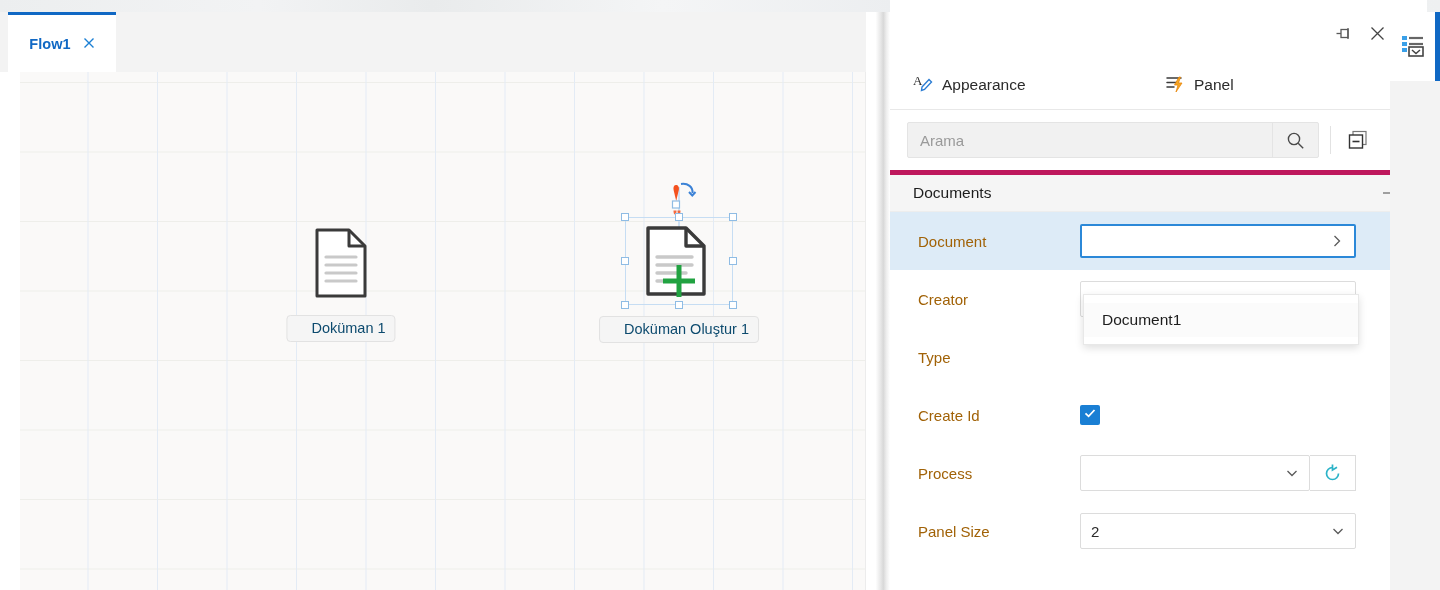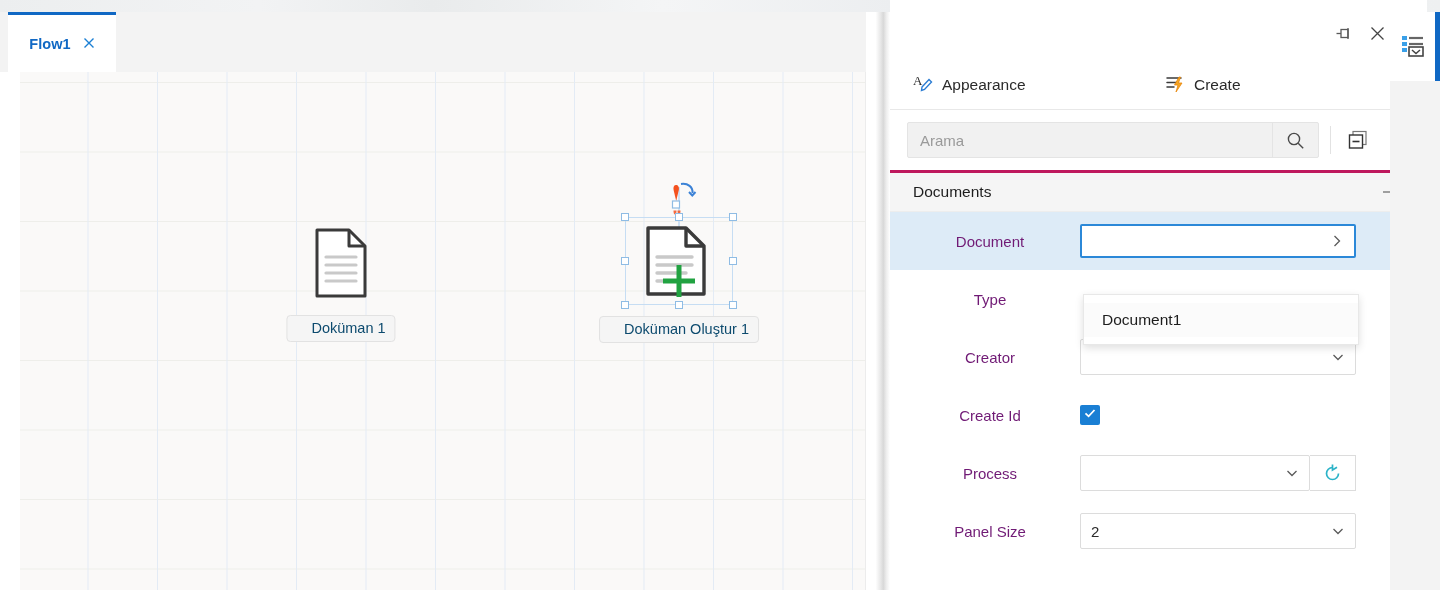--- a/index.html
+++ b/index.html
@@ -155,39 +155,39 @@
     position: absolute; left: 455px; top: 18px; width: 26px; height: 24px;
     display: flex; align-items: center; justify-content: center; cursor: pointer;
   }
   .search-sep {
     position: absolute; left: 440px; top: 16px; width: 1px; height: 28px; background: #e2e2e2;
   }
 
   
   .group-head {
     position: relative; height: 42px; background: #f5f5f5;
-    border-top: 3px solid #be185d; border-bottom: 1px solid #ededed;
+    border-top: 5px solid #be185d; border-bottom: 1px solid #ededed;
     display: flex; align-items: center;
   }
   .group-title { margin-left: 23px; font-size: 15.5px; color: #1d1d1d; }
   .group-toggle {
     position: absolute; right: 27px; top: 50%; transform: translateY(-50%);
     width: 22px; height: 22px; display: flex; align-items: center; justify-content: center;
     cursor: pointer; color: #707070;
   }
 
   
   .prow {
     position: relative; height: 58px;
     display: flex; align-items: center;
   }
   .prow.highlight { background: #ddebf7; }
   .plabel {
-    width: 190px; padding-left: 10px;
-    font-size: 15px; color: #701a75; text-align: center;
+    width: 190px; padding-left: 28px;
+    font-size: 15px; color: #a16207;
   }
   .pfield { position: relative; }
 
   .inputbox {
     width: 276px; height: 34px;
     background: #ffffff; border: 1px solid #dcdcdc; border-radius: 2px;
     display: flex; align-items: center; padding: 0 10px;
     font-size: 15px; color: #2b2b2b; cursor: pointer;
   }
   .inputbox.focused { border: 2px solid #2b88d8; }
@@ -355,21 +355,21 @@
         <span>
           <svg width="21" height="21" viewBox="0 0 21 21">
             <g stroke="#3a3a3a" stroke-width="1.5" stroke-linecap="round">
               <line x1="2" y1="5" x2="16" y2="5"></line>
               <line x1="2" y1="9.5" x2="12.5" y2="9.5"></line>
               <line x1="2" y1="14" x2="9" y2="14"></line>
             </g>
             <path d="M14 4 L9.5 12 L13 12 L11 19 L17 10 L13.5 10 L15.5 4 Z" fill="#f5a623" stroke="#e8870b" stroke-width=".8"></path>
           </svg>
         </span>
-        <span>Create</span>
+        <span>Panel</span>
       </div>
     </div>
 
     <div class="search-row">
       <div class="search-box">
         <input class="search-input" type="text" value="" placeholder="Arama" style="">
         <div class="search-btn">
           <svg width="19" height="19" viewBox="0 0 19 19">
             <circle cx="8" cy="8" r="5.6" fill="none" stroke="#4a4a4a" stroke-width="1.4"></circle>
             <line x1="12.2" y1="12.2" x2="17.2" y2="17.2" stroke="#4a4a4a" stroke-width="1.4"></line>
@@ -403,36 +403,36 @@
           <span class="chev">
             <svg width="14" height="14" viewBox="0 0 14 14">
                 <path d="M4.5 2 L9.5 7 L4.5 12" fill="none" stroke="#5a5a5a" stroke-width="1.3"></path>
               </svg>
           </span>
         </div>
       </div>
     </div>
 
     <div class="prow">
-      <div class="plabel">Type</div>
-      <div class="pfield"></div>
-    </div>
-
-    <div class="prow">
       <div class="plabel">Creator</div>
       <div class="pfield">
         <div class="inputbox" style="height:36px;">
           <span class="val"></span>
           <span class="chev">
             <svg width="14" height="14" viewBox="0 0 14 14">
                 <path d="M2.5 5 L7 9.5 L11.5 5" fill="none" stroke="#5a5a5a" stroke-width="1.3"></path>
               </svg>
           </span>
         </div>
       </div>
+    </div>
+
+    <div class="prow">
+      <div class="plabel">Type</div>
+      <div class="pfield"></div>
     </div>
 
     <div class="prow">
       <div class="plabel">Create Id</div>
       <div class="pfield">
         <div class="checkbox">
           <span>
             <svg width="14" height="14" viewBox="0 0 14 14">
                 <path d="M2.5 7.3 L5.6 10.3 L11.5 4" fill="none" stroke="#ffffff" stroke-width="1.8"></path>
               </svg>

